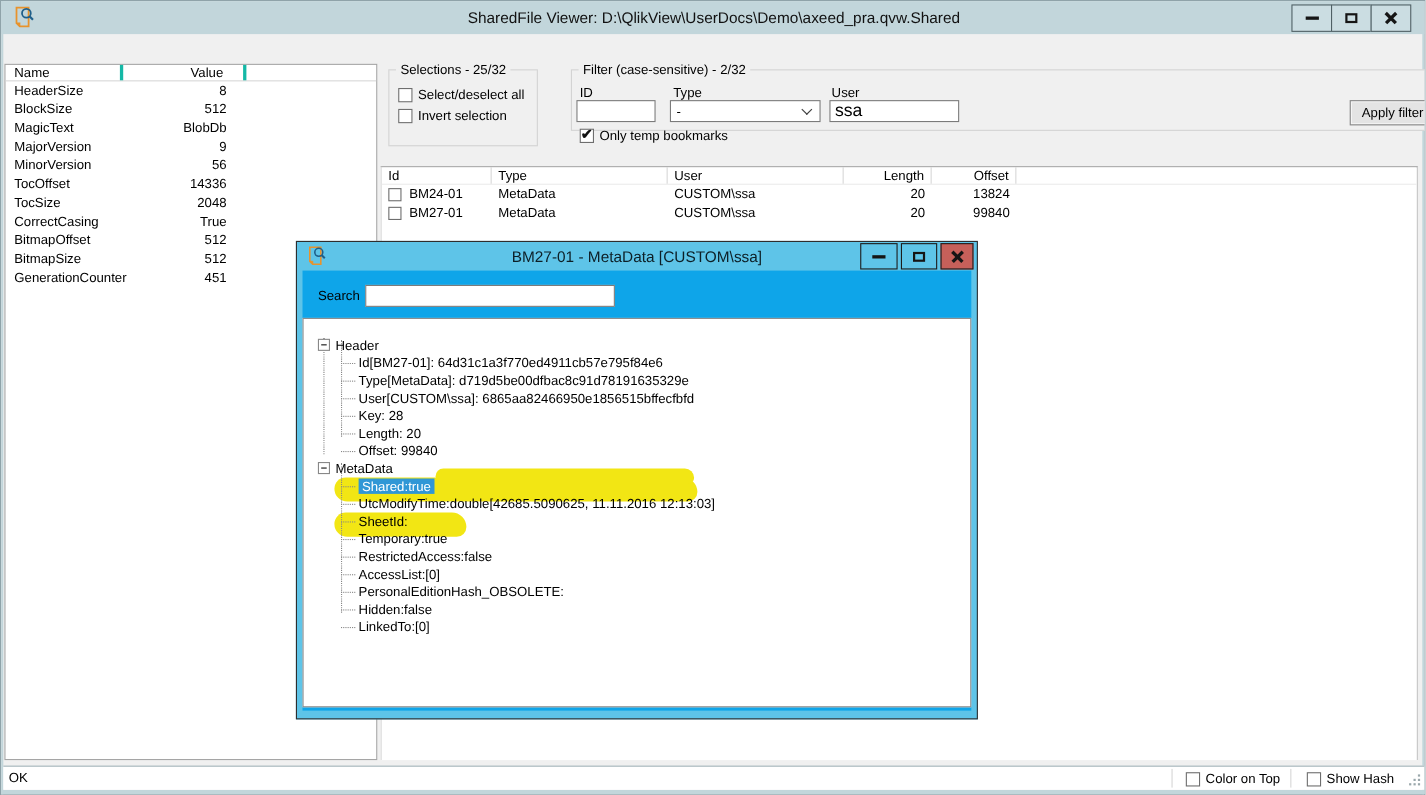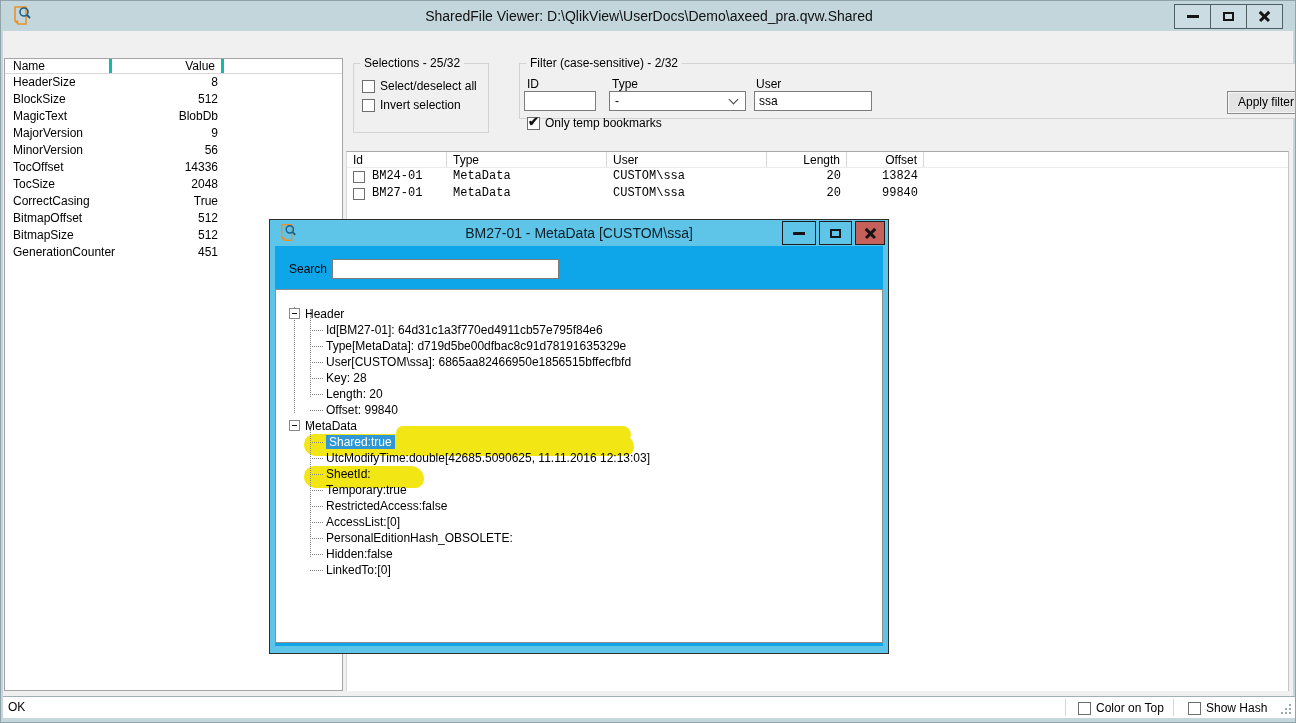--- a/index.html
+++ b/index.html
@@ -30,48 +30,48 @@
 
   #menubar { position:absolute; left:2px; top:30px; width:1292px; height:25px; background:#f7f8f8; border-bottom:1px solid #e0e0e0; display:flex; align-items:center; z-index:2; }
   .menu-item { padding:0 10px; height:25px; line-height:25px; margin-left:4px; font-size:12.5px; }
   .menu-item:first-child { margin-left:10px; }
 
   
   #props-panel { position:absolute; left:3px; top:57px; width:339px; height:633px; background:#fff; border:1px solid #a5a5a5; z-index:2; }
   .props-header { display:flex; height:15px; border-bottom:1px solid #d7d7d7; }
   .props-header span { display:block; line-height:15px; border-right:3px solid #14b8a6; }
   .p-name  { width:107px; padding-left:8px; }
-  .p-value { width:112px; text-align:right; padding-right:6px; }
+  .p-value { width:112px; text-align:right; padding-right:18px; }
   .prop-row { display:flex; height:17px; line-height:17px;align-items:center; }
 
   
   .groupbox { position:absolute; border:1px solid #d3d3d3; background:#f0f0f0; z-index:2; }
   .groupbox-label { position:absolute; top:-8px; left:6px; background:#f0f0f0; padding:0 4px; line-height:14px; }
   #selections-group { left:352px; top:62px; width:136px; height:70px; }
   #filter-group     { left:518px; top:62px; width:792px; height:56px; }
 
   .cb { width:13px; height:13px; border:1px solid #6e6e6e; background:#fff; display:inline-block; position:relative; flex:0 0 13px; }
   .cb .cb-mark { position:absolute; left:0px; top:-3px; font-size:13px; font-weight:bold; color:#111; line-height:13px; }
   .cb-row { display:flex; align-items:center; position:absolute; }
   .cb-row .cb-label { margin-left:5px; white-space:nowrap; }
 
   .fld-label { position:absolute; line-height:13px; }
-  .txt-input { position:absolute; height:20px; border:1px solid #7b7b7b; background:#fff; font-family:"Liberation Sans",sans-serif; font-size:12px; padding:0 4px; }
+  .txt-input { position:absolute; height:20px; border:1px solid #7b7b7b; background:#fff; font-family:"Liberation Sans",sans-serif; font-size:16px; padding:0 4px; }
   .dropdown { position:absolute; height:20px; border:1px solid #7b7b7b; background:#fff; display:flex; align-items:center; }
   .dropdown .dd-value { flex:1; padding-left:5px; }
   .dd-chevron { width:7px; height:7px; border-right:1.6px solid #404040; border-bottom:1.6px solid #404040; transform:rotate(45deg); margin-right:8px; margin-top:-3px; }
   #apply-filter-btn { position:absolute; right:5px; top:27px; width:78px; height:23px; background:#e4e4e4; border:1px solid #8a8a8a;
                       box-shadow:inset 0 0 0 1px #f6f6f6; text-align:center; line-height:21px; }
 
   
   #bookmarks-panel { position:absolute; left:345px; top:150px; width:943px; height:540px; background:#fff;
                      border-top:1px solid #a8a8a8; border-left:1px solid #d9d9d9; border-right:1px solid #c4c4c4; z-index:2; }
   .bm-header { display:flex; height:16px; border-bottom:1px solid #ececec; }
   .bm-header span { display:block; line-height:16px; border-right:1px solid #d7d7d7; }
-  .bm-row { display:flex; height:17px; line-height:17px; align-items:center;font-family:Liberation Mono, monospace; }
+  .bm-row { display:flex; height:17px; line-height:17px; align-items:center; }
   .bm-row .cb { margin-left:6px; margin-right:7px; width:12px; height:12px; flex:0 0 12px; }
   .c0 { width:100px; padding-left:6px; }
   .c0b{ width:100px; display:flex; align-items:center; }
   .c1 { width:160px; padding-left:6px; }
   .c2 { width:160px; padding-left:6px; }
   .c3 { width:80px;  text-align:right; padding-right:6px; }
   .c4 { width:77px;  text-align:right; padding-right:6px; }
 
   
   #dialog { position:absolute; left:268px; top:218px; width:620px; height:435px; background:#5ec4e8; border:1px solid #2e2e2e; z-index:10; }

